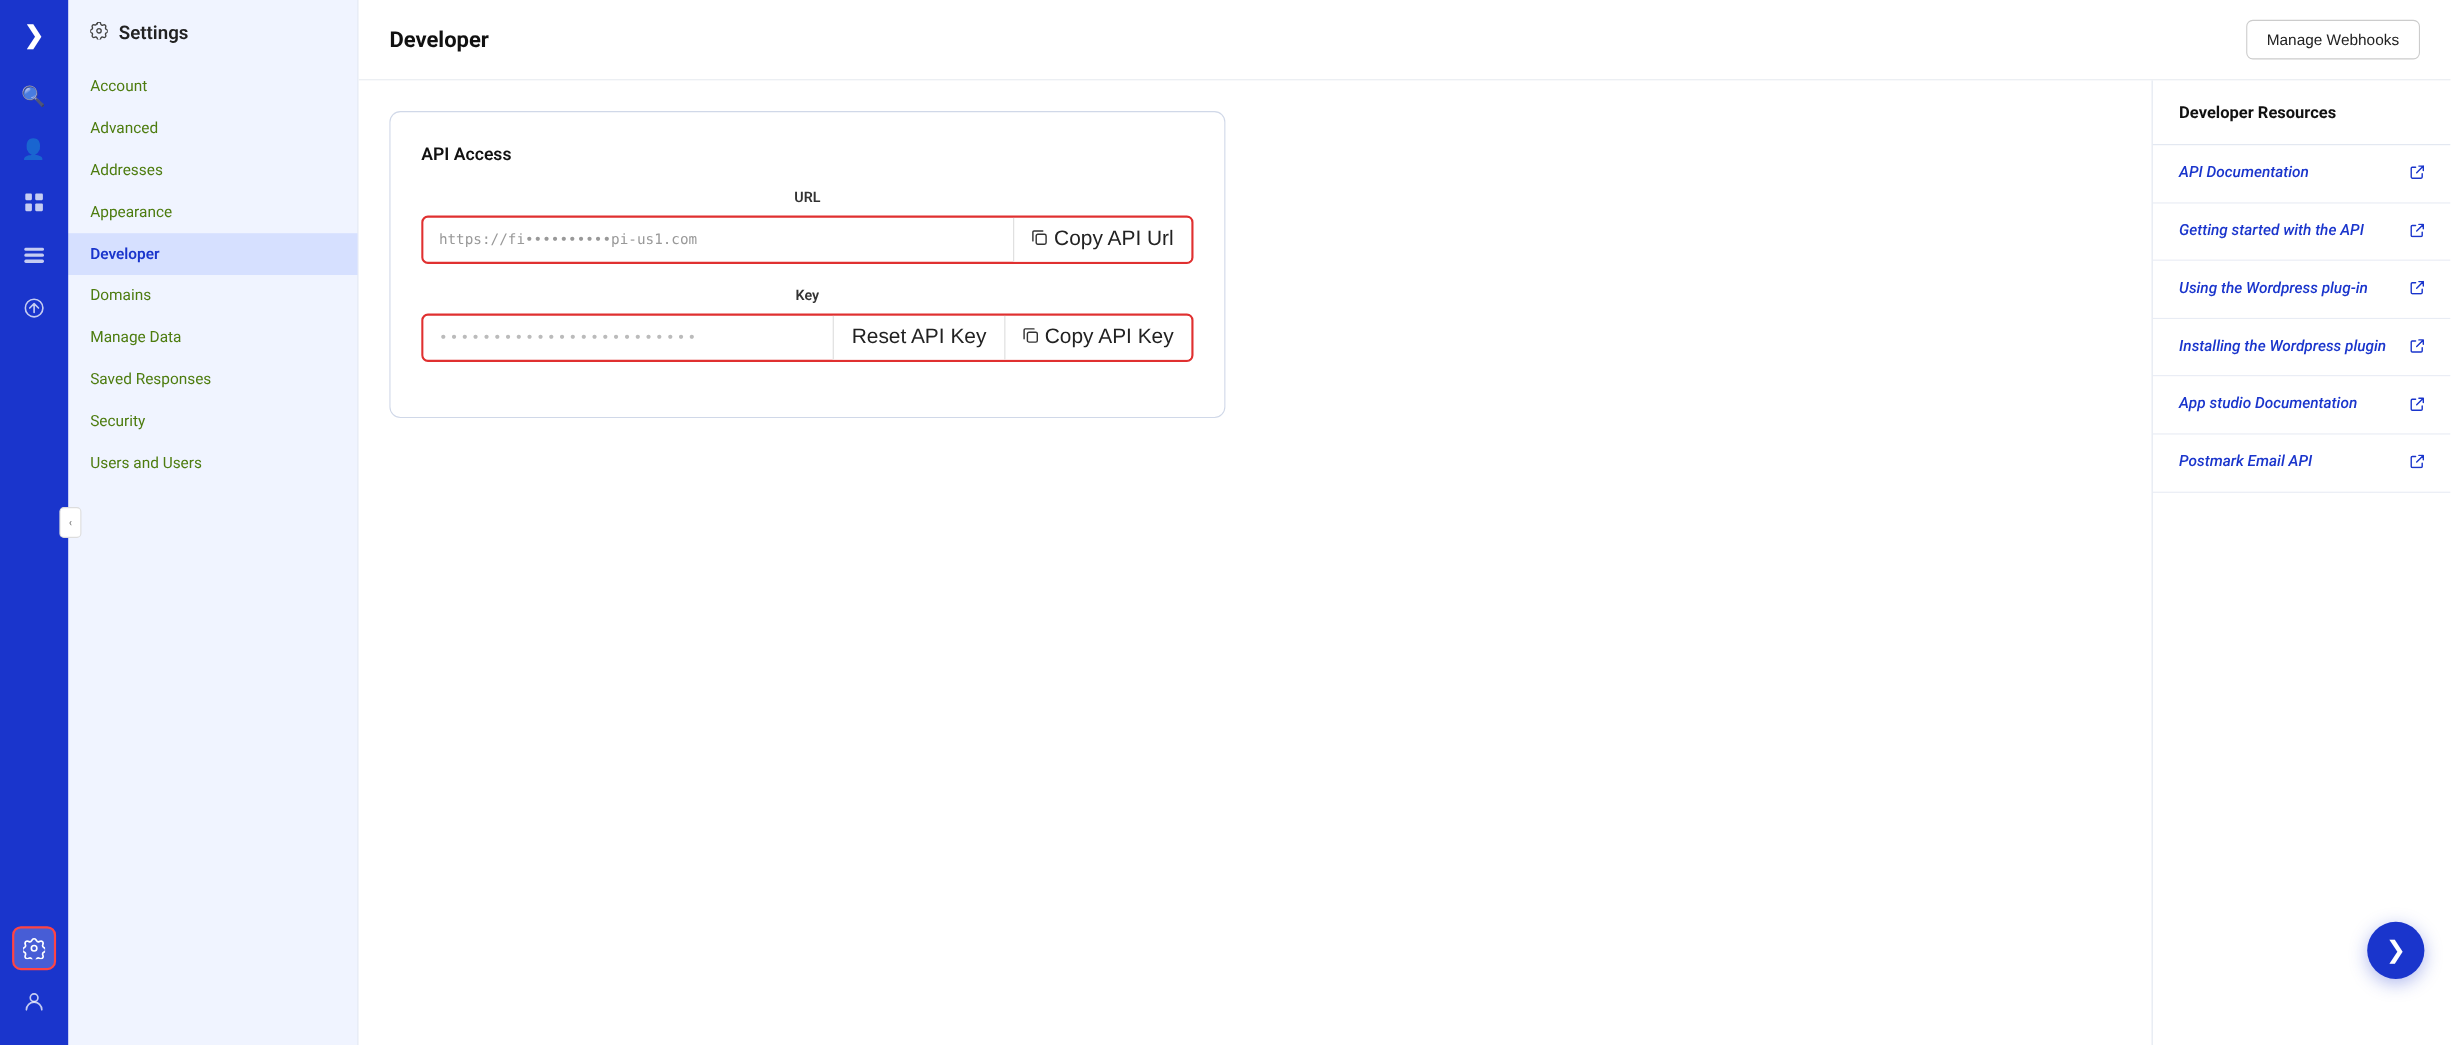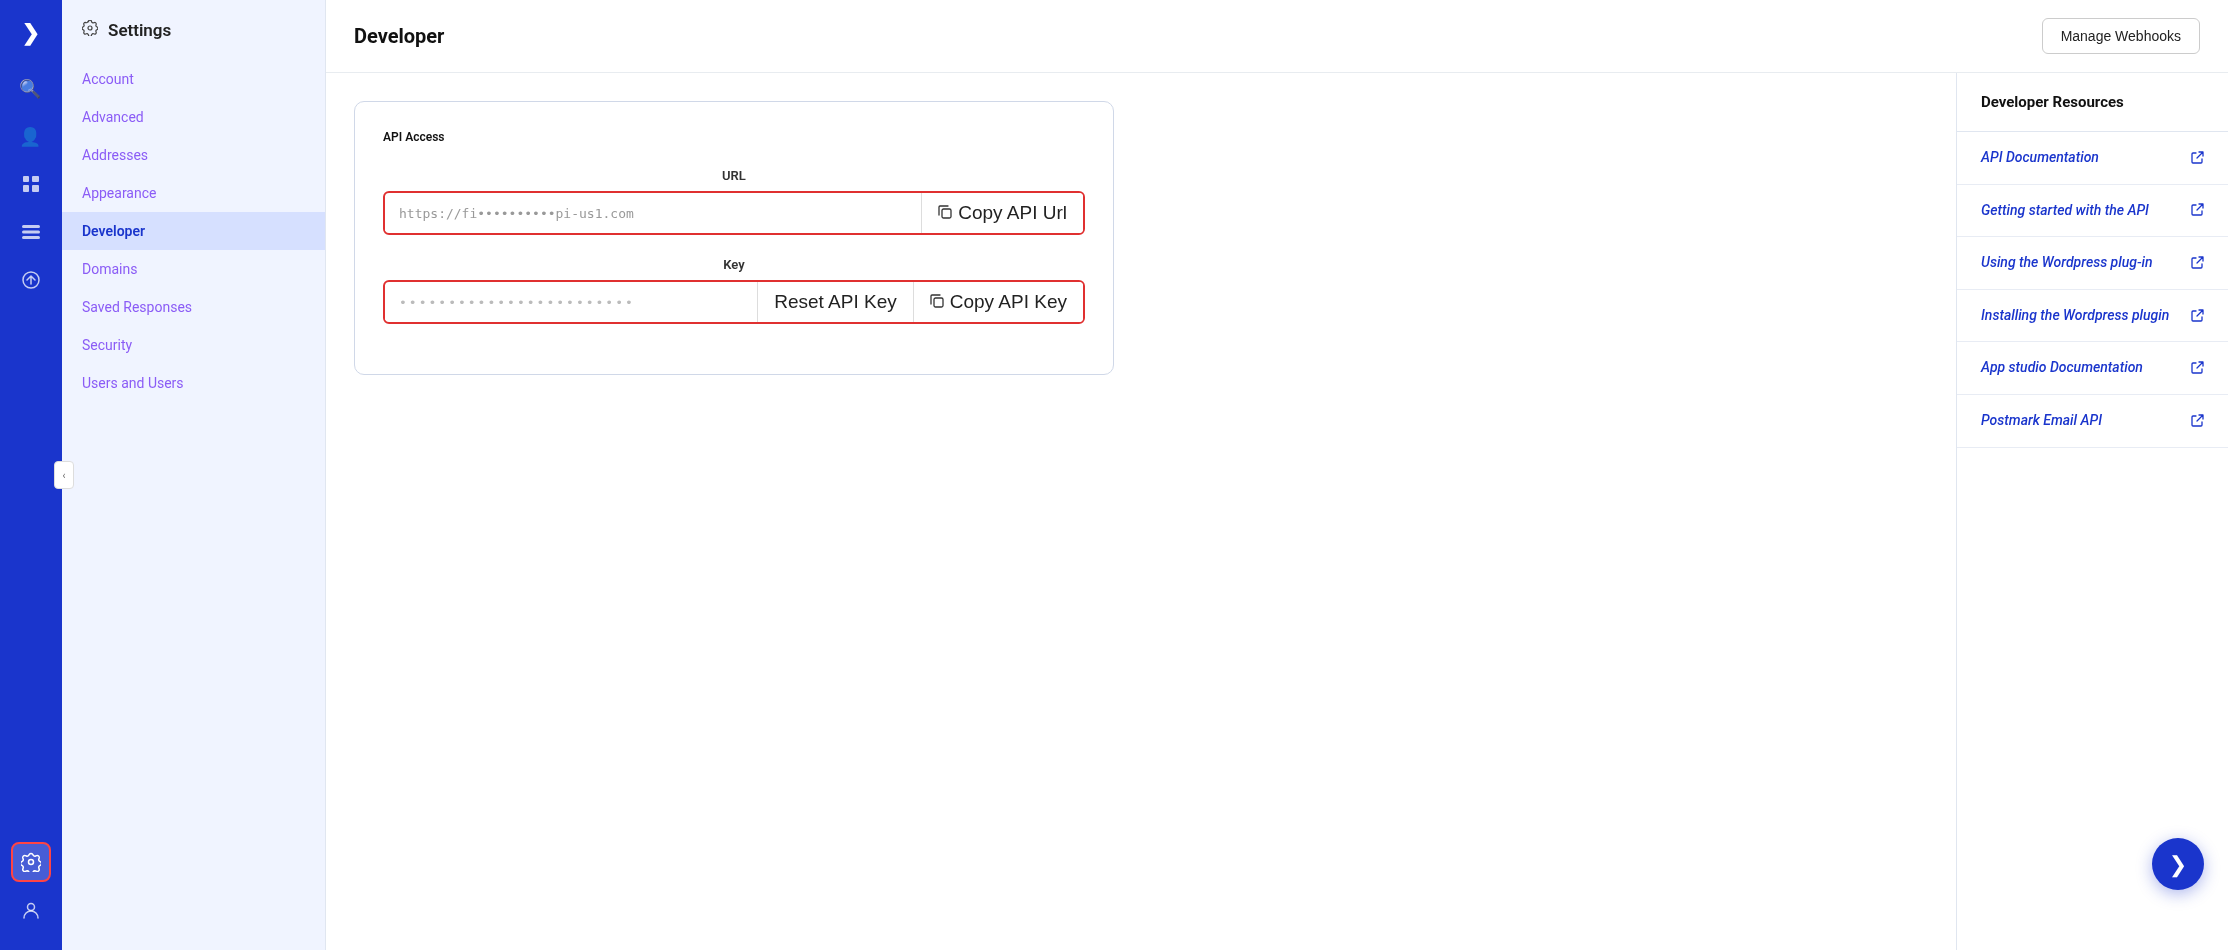--- a/index.html
+++ b/index.html
@@ -90,21 +90,21 @@
       font-weight: 600;
       color: #222;
     }
     .sidebar-header-icon {
       color: #555;
       font-size: 16px;
     }
     .sidebar-item {
       padding: 11px 20px;
       font-size: 14px;
-      color: #8b5cf6;
+      color: #4d7c0f;
       cursor: pointer;
       border-radius: 0;
     }
     .sidebar-item.active {
       background: #d6e0ff;
       color: #1a35cc;
       font-weight: 600;
     }
 
     
@@ -151,21 +151,21 @@
     }
 
     
     .api-card {
       border: 1px solid #d0d8e8;
       border-radius: 10px;
       padding: 28px;
       max-width: 760px;
     }
     .api-card-title {
-      font-size: 12px;
+      font-size: 16px;
       font-weight: 600;
       color: #111;
       margin-bottom: 24px;
     }
     .field-label {
       font-size: 13px;
       font-weight: 600;
       color: #333;
       margin-bottom: 8px;
       text-align: center;
@@ -338,20 +338,23 @@
   <div class="sidebar-item">
     <span>Appearance</span>
   </div>
   <div class="sidebar-item active">
     <span>Developer</span>
   </div>
   <div class="sidebar-item">
     <span>Domains</span>
   </div>
   <div class="sidebar-item">
+    <span>Manage Data</span>
+  </div>
+  <div class="sidebar-item">
     <span>Saved Responses</span>
   </div>
   <div class="sidebar-item">
     <span>Security</span>
   </div>
   <div class="sidebar-item">
     <span>Users and Users</span>
   </div>
 </div>
 

